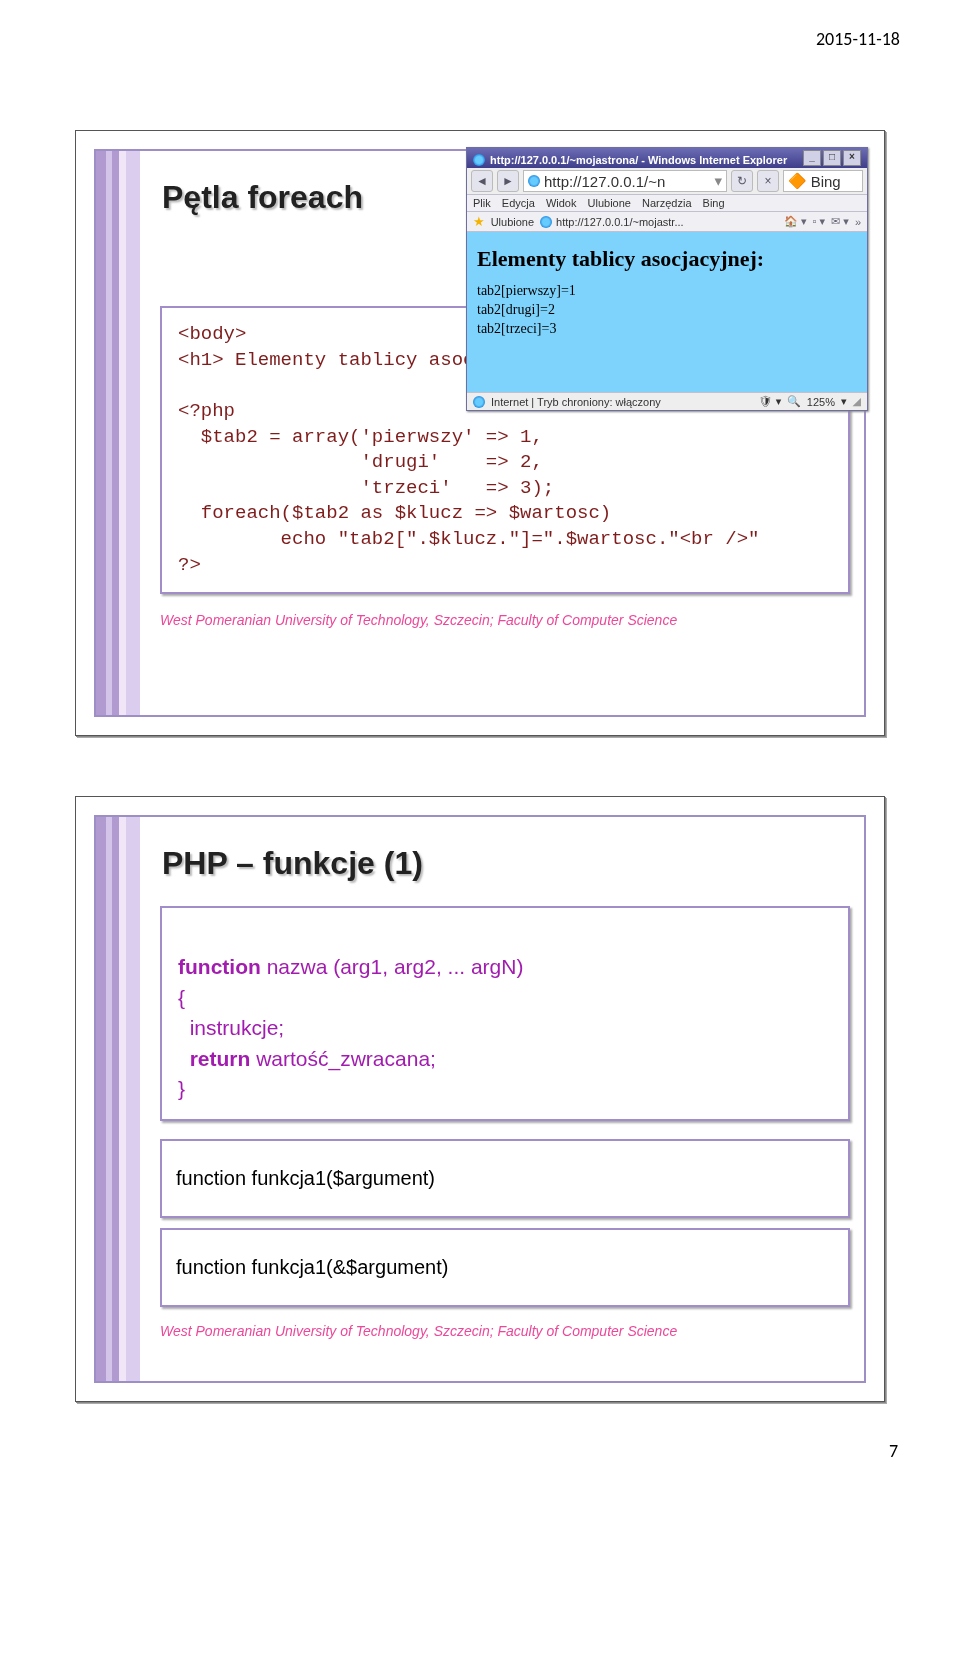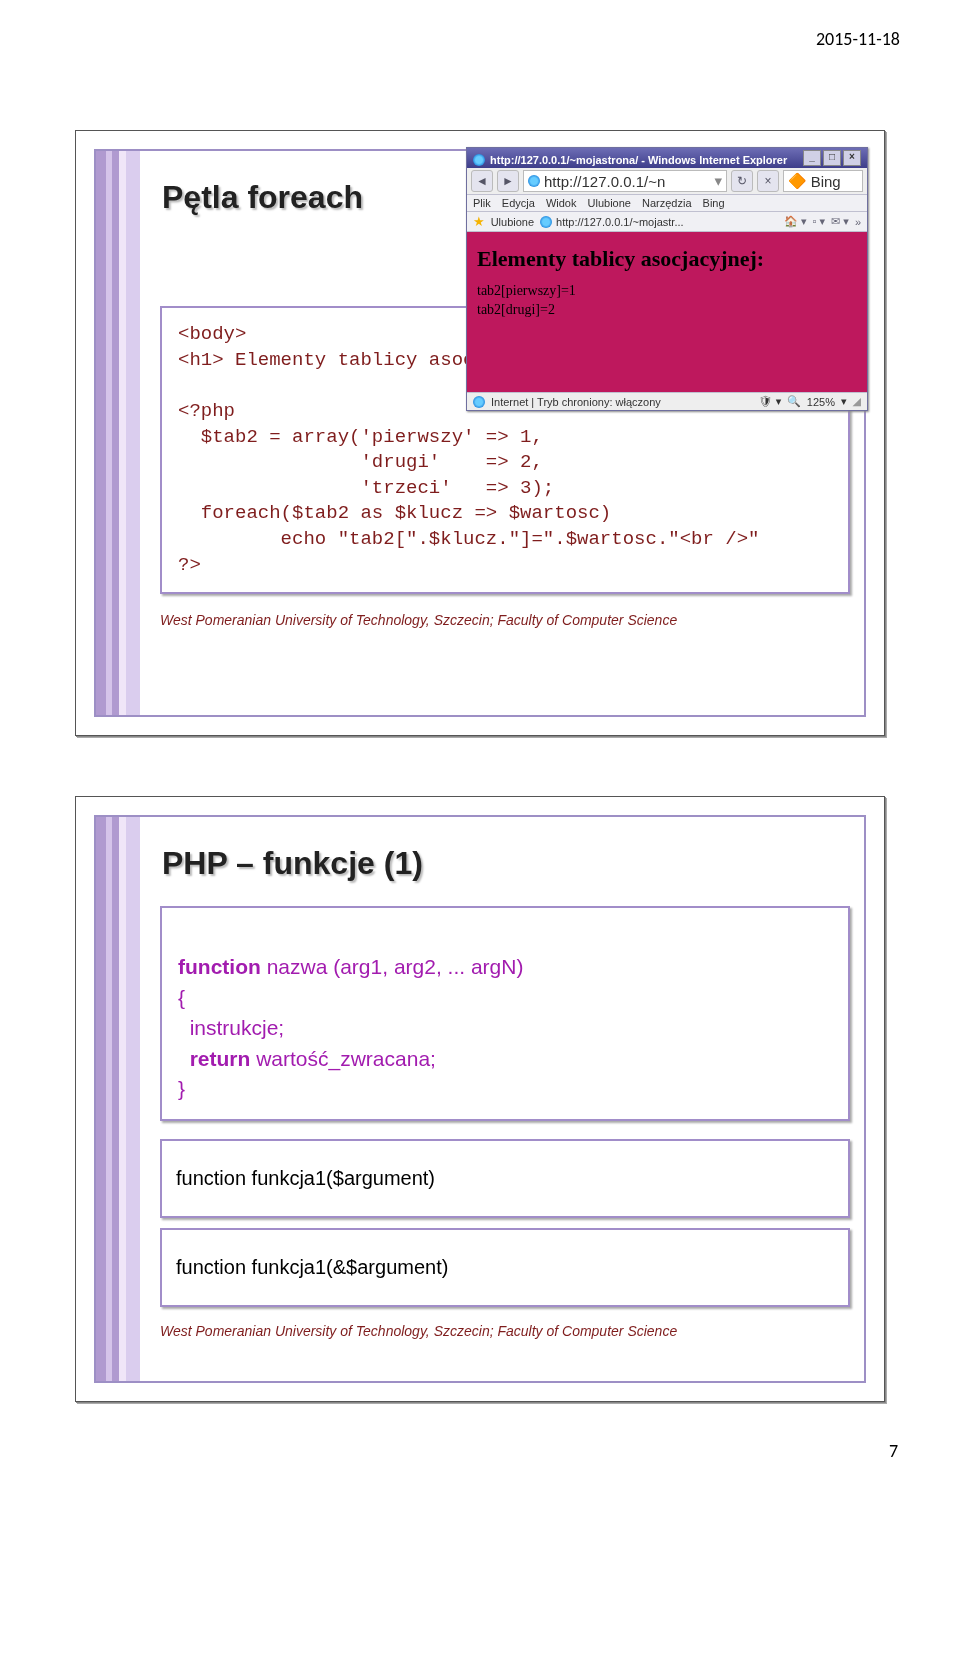--- a/index.html
+++ b/index.html
@@ -82,21 +82,21 @@
   }
   .code-box {
     font-family: "Courier New", monospace;
     font-size: 19px;
     line-height: 1.35;
     color: #7f1d1d;
     white-space: pre;
   }
   .footer {
     font-style: italic;
-    color: #7f1d1d;
+    color: #ec4899;
     font-size: 14px;
     margin-top: 16px;
   }
 
   
   .browser {
     position: absolute;
     top: -4px;
     right: -4px;
     width: 400px;
@@ -186,21 +186,21 @@
   }
   .star { color: #f5b301; font-size: 13px; }
   .small-icons {
     margin-left: auto;
     display: flex;
     gap: 6px;
     align-items: center;
     color: #667;
   }
   .browser-body {
-    background: #be185d;
+    background: #7dd3fc;
     padding: 8px 10px 12px 10px;
     min-height: 140px;
   }
   .browser-body h2 {
     font-family: "Times New Roman", serif;
     font-size: 22px;
     font-weight: bold;
     margin: 6px 0 10px 0;
   }
   .browser-body .line {
@@ -308,20 +308,21 @@
               <span>🏠 ▾</span>
               <span>▫ ▾</span>
               <span>✉ ▾</span>
               <span>»</span>
             </div>
           </div>
           <div class="browser-body">
             <h2>Elementy tablicy asocjacyjnej:</h2>
             <div class="line">tab2[pierwszy]=1</div>
             <div class="line">tab2[drugi]=2</div>
+            <div class="line">tab2[trzeci]=3</div>
           </div>
           <div class="statusbar">
             <span class="ie-icon"></span>
             <span>Internet | Tryb chroniony: włączony</span>
             <div class="right">
               <span>🛡 ▾</span>
               <span>🔍</span>
               <span>125%</span>
               <span>▾</span>
               <span style="color:#999;">◢</span>

